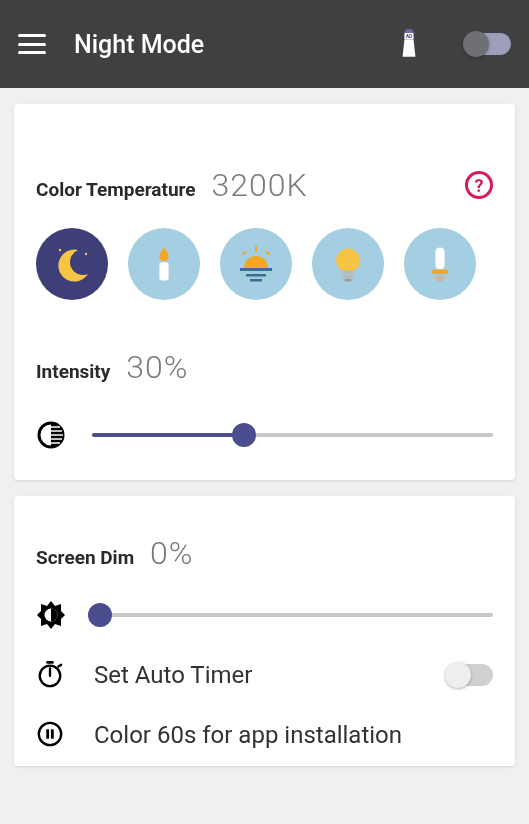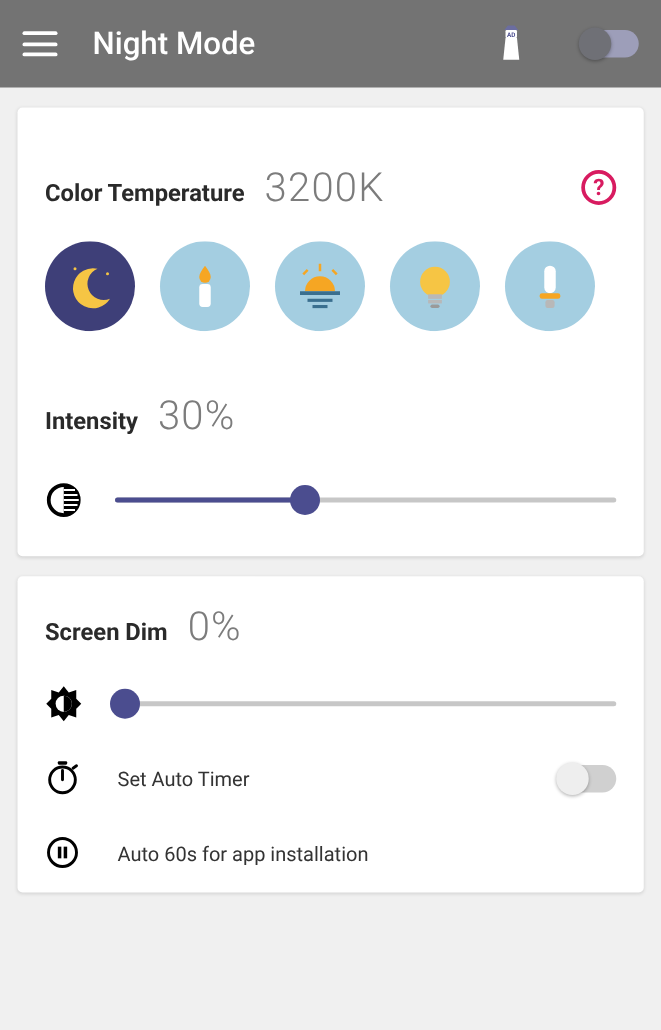--- a/index.html
+++ b/index.html
@@ -4,22 +4,22 @@
 <style>
   * { box-sizing: border-box; margin: 0; padding: 0; }
   body {
     width: 529px;
     height: 824px;
     background: #f0f0f0;
     font-family: -apple-system, Roboto, "Helvetica Neue", Arial, sans-serif;
     overflow: hidden;
   }
   .header {
-    background: #737373;
-    height: 70px;
+    background: #404040;
+    height: 88px;
     display: flex;
     align-items: center;
     padding: 0 18px;
     color: #fff;
   }
   .hamburger {
     width: 28px;
     height: 20px;
     display: flex;
     flex-direction: column;
@@ -64,21 +64,21 @@
     box-shadow: 0 1px 3px rgba(0,0,0,.3);
   }
   .toggle.light { background:#d0d0d0; }
   .toggle.light .knob{ background:#eeeeee; }
 
   .card {
     background: #fff;
     margin: 16px 14px;
     border-radius: 4px;
     box-shadow: 0 1px 3px rgba(0,0,0,.12);
-    padding: 7px 22px 30px 22px;
+    padding: 24px 22px 30px 22px;
   }
   .card.second { margin-top: 14px; padding-bottom:16px;}
 
   .row-label {
     display: flex;
     align-items: baseline;
     gap: 16px;
     margin-top: 40px;
   }
   .row-label.first { margin-top: 38px; }
@@ -165,21 +165,21 @@
   }
 
   .option-row {
     display: flex;
     align-items: center;
     gap: 28px;
     margin-top: 30px;
   }
   .option-row .opt-icon { width:30px; height:30px; flex-shrink:0; }
   .option-row .opt-label {
-    font-size: 16px;
+    font-size: 24px;
     color: #333;
     flex: 1;
   }
 </style>
 </head>
 <body>
 
 <div class="header">
   <div class="hamburger">
     <span></span>
@@ -314,16 +314,16 @@
   </div>
 
   <div class="option-row">
     <div class="opt-icon">
       <svg viewBox="0 0 30 30" width="28" height="28">
         <circle cx="15" cy="15" r="12" fill="none" stroke="#000" stroke-width="2.5"></circle>
         <rect x="11" y="10" width="3" height="10" fill="#000"></rect>
         <rect x="16" y="10" width="3" height="10" fill="#000"></rect>
       </svg>
     </div>
-    <span class="opt-label">Auto 60s for app installation</span>
+    <span class="opt-label">Color 60s for app installation</span>
   </div>
 
 </div>
 
 </body></html>

